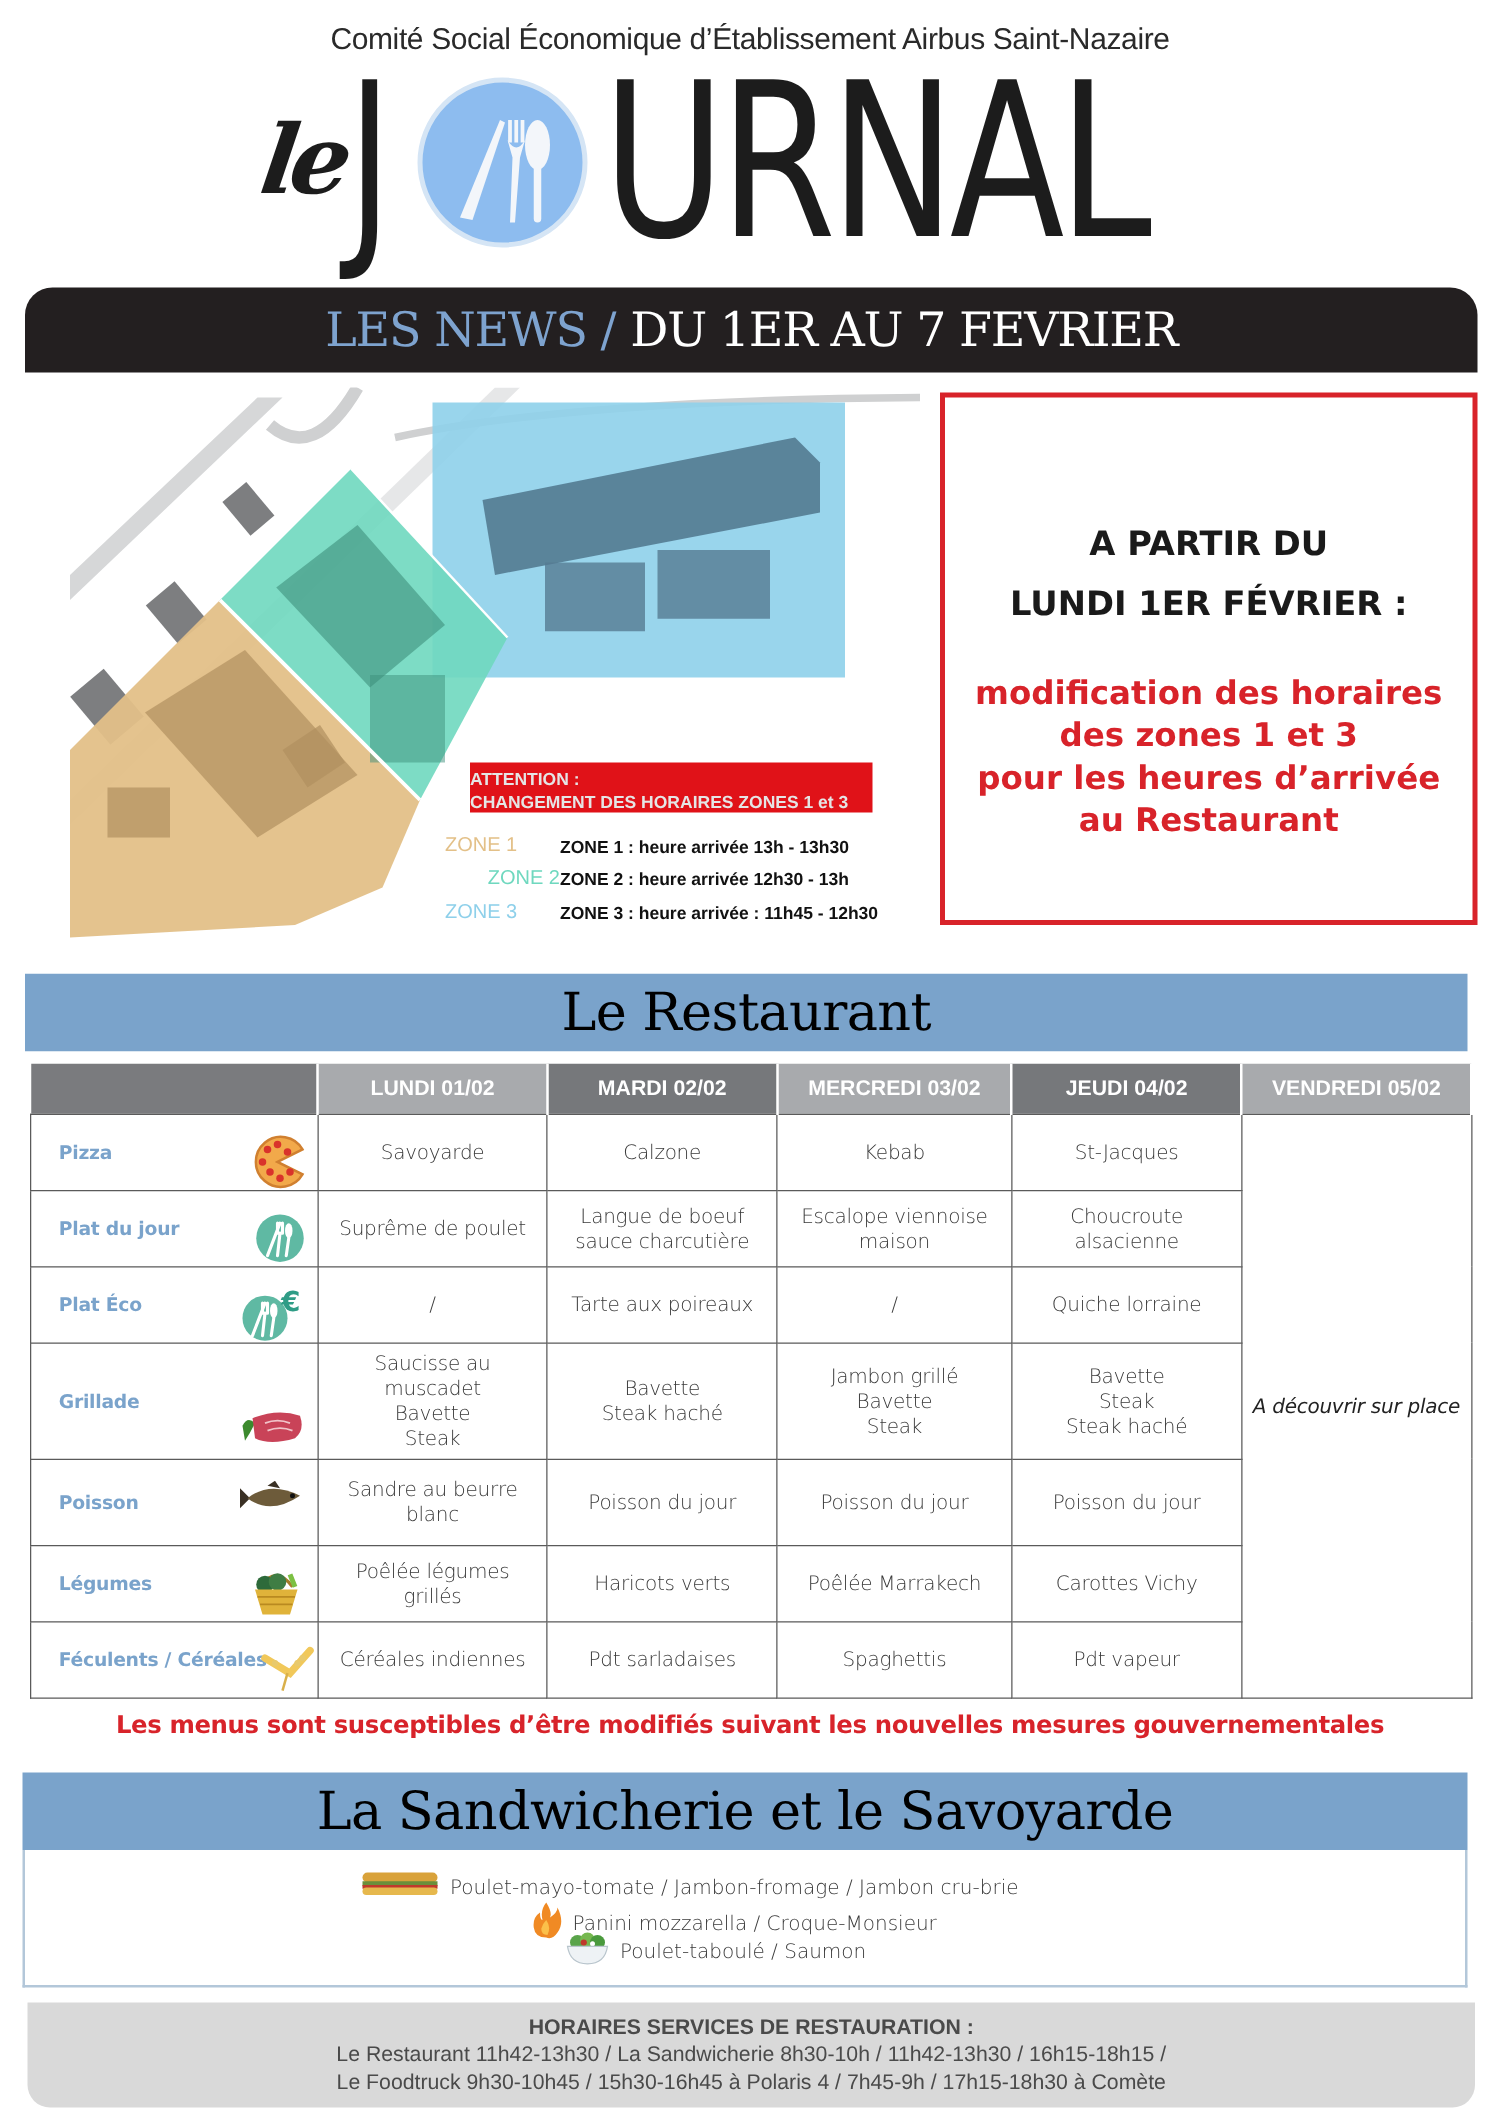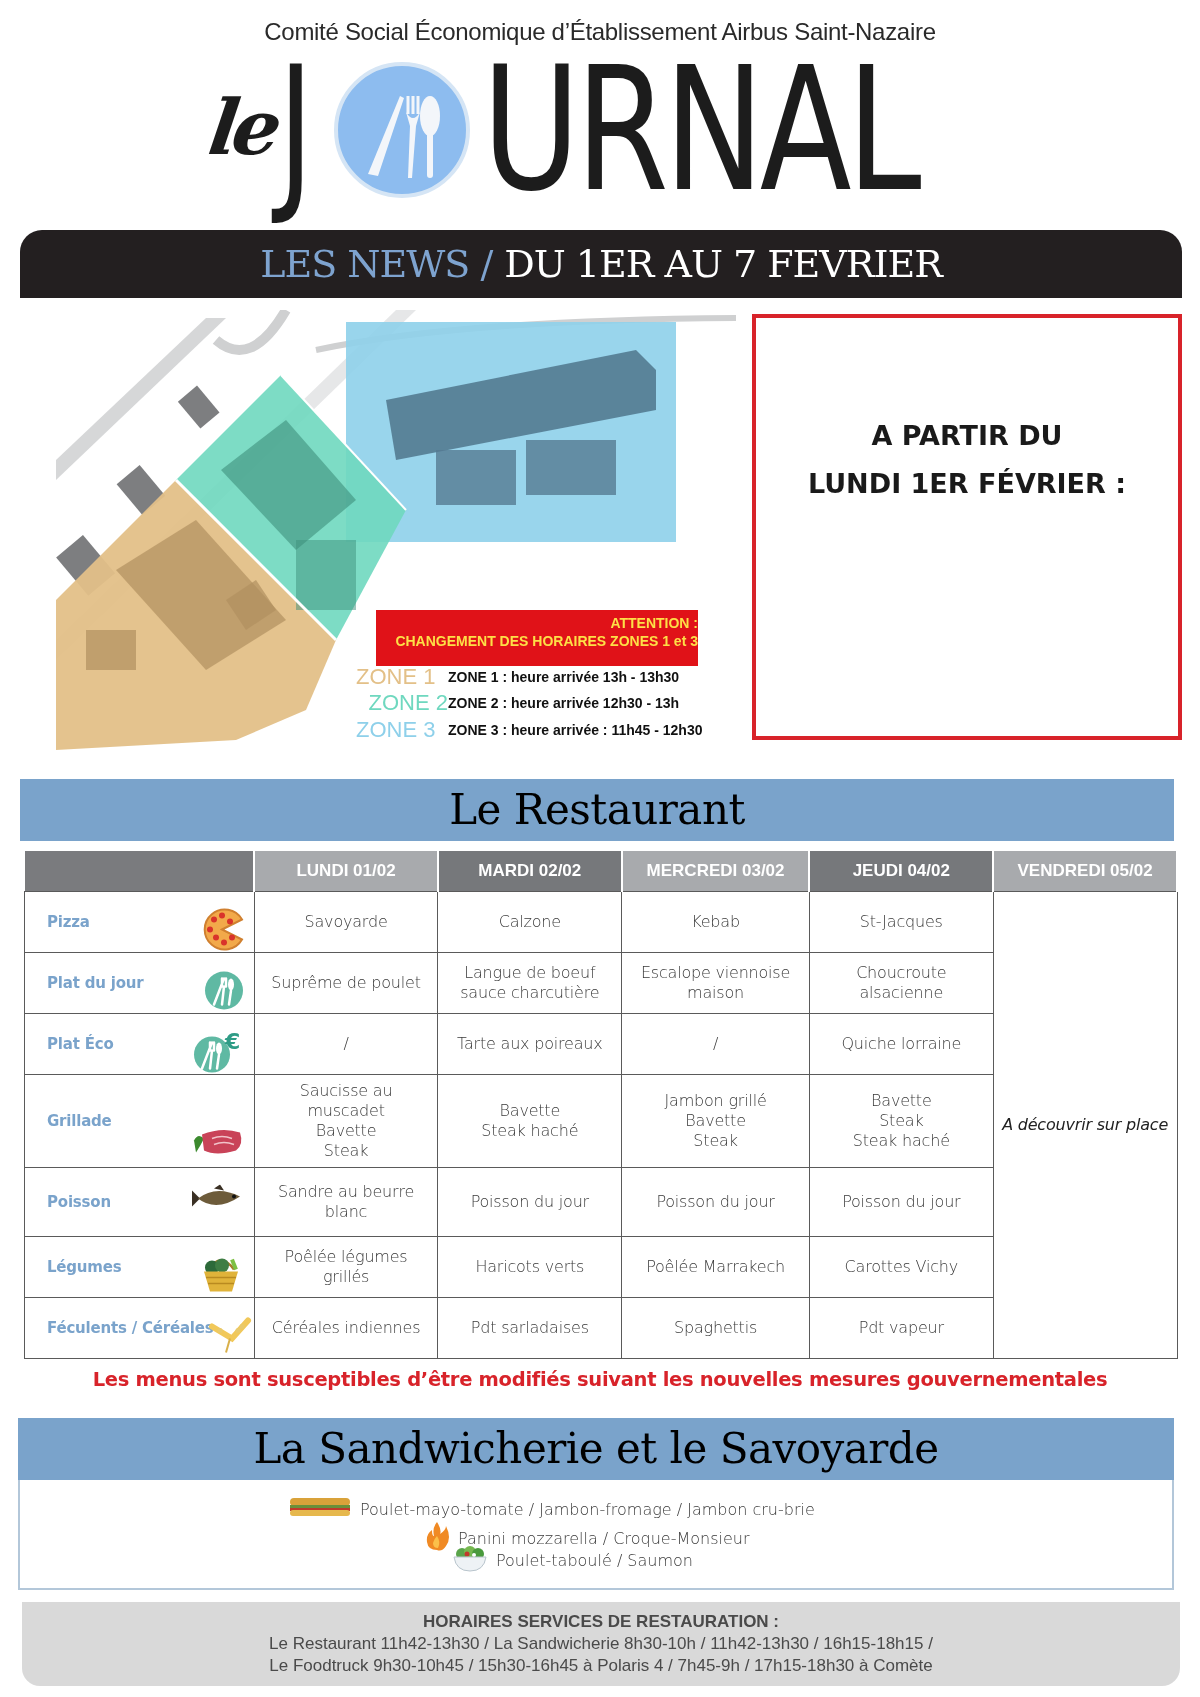--- a/index.html
+++ b/index.html
@@ -40,26 +40,26 @@
       display: flex; align-items: center; justify-content: center;
       font-family: "DejaVu Serif", serif; font-size: 38px; letter-spacing: -1px;
     }
     .news-banner .blue { color: #7ea3cf; }
     .news-banner .white { color: #ffffff; margin-left: 12px; }
 
     
     .map { position: absolute; left: 56px; top: 310px; width: 684px; height: 450px; }
     .map svg { position: absolute; left: 0; top: 0; }
     .attention {
-      position: absolute; left: 320px; top: 300px; width: 322px; height: 56px; background: #e01218;
-      color: #fde047; font-family: "Liberation Sans", sans-serif; font-weight: bold; font-size: 14px;
-      text-align: right; line-height: 18px; padding-top: 4px;
+      position: absolute; left: 320px; top: 300px; width: 322px; height: 40px; background: #e01218;
+      color: #e5e5e5; font-family: "Liberation Sans", sans-serif; font-weight: bold; font-size: 14px;
+      text-align: left; line-height: 18px; padding-top: 4px;
     }
     .zone-row { position: absolute; left: 300px; height: 26px; display: flex; align-items: center; }
-    .zone-row .zl { width: 92px; font-family: "Liberation Sans", sans-serif; font-size: 22px; }
+    .zone-row .zl { width: 92px; font-family: "Liberation Sans", sans-serif; font-size: 16px; }
     .zone-row .zt { font-family: "Liberation Sans", sans-serif; font-weight: bold; font-size: 14px; color: #111; }
 
     
     .notice {
       position: absolute; left: 752px; top: 314px; width: 430px; height: 426px;
       border: 4px solid #d8232a; background: #fff; text-align: center;
     }
     .notice .head {
       margin-top: 94px; font-family: "DejaVu Sans", sans-serif; font-weight: bold; font-size: 27px;
       line-height: 48px; color: #1a1a1a; white-space: pre-line;
@@ -191,20 +191,24 @@
   </div>
   <div class="zone-row" style="top:407px;">
     <span class="zl" style="color:#8ed0ea;">ZONE 3</span>
     <span class="zt">ZONE 3 : heure arrivée : 11h45 - 12h30</span>
   </div>
 </div>
 
 <div class="notice">
   <div class="head">A PARTIR DU
 LUNDI 1ER FÉVRIER :</div>
+  <div class="body">modification des horaires
+des zones 1 et 3
+pour les heures d’arrivée
+au Restaurant</div>
 </div>
 
 <div class="section-head" style="top:779px;">Le Restaurant</div>
 
 <table class="menu-table">
   <thead>
     <tr>
       <th class="corner"></th>
       <th class="light" style="width:184px;">LUNDI 01/02</th>
       <th class="dark" style="width:184px;">MARDI 02/02</th>

